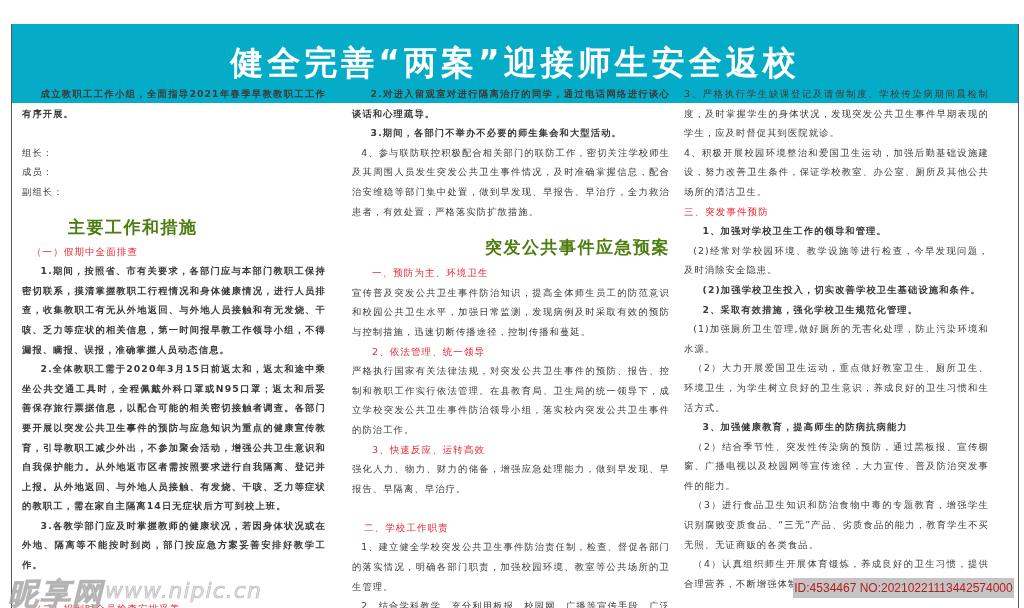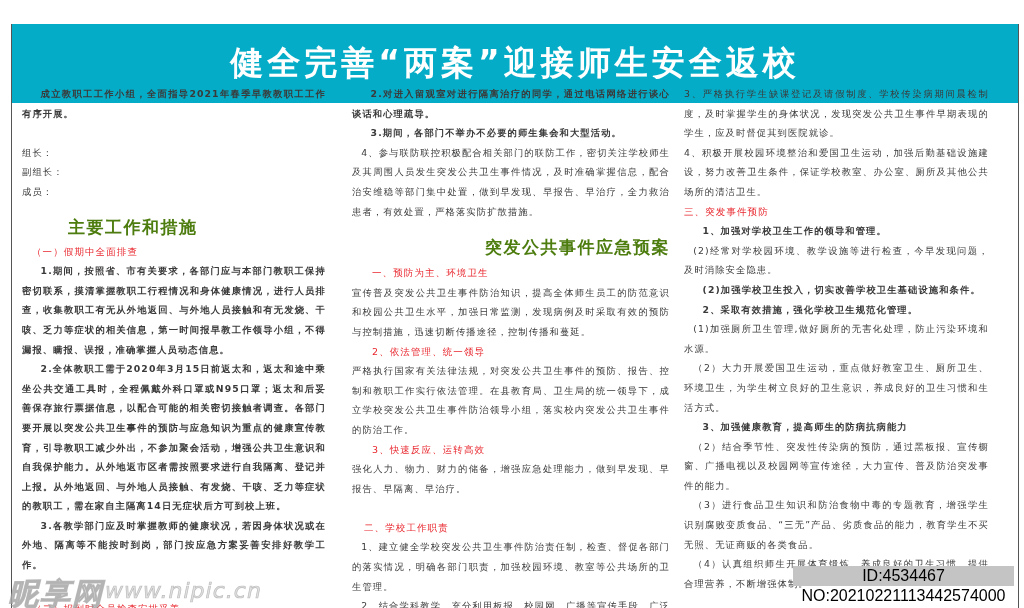--- a/index.html
+++ b/index.html
@@ -14,37 +14,37 @@
   .col3 { left:684px; width:305px; }
   .p { display:block; text-align:justify; }
   .indent { text-indent:2em;font-weight:bold; }
   .indent1 { text-indent:1em; }
   .h-big { font-size:17px; font-weight:bold; color:#4d7c0f; letter-spacing:1.5px; line-height:30px; }
   .h-sub { color:#e8262d; font-size:9.5px; }
   .gap { height:19.6px; }
   .gap-half { height:10px; }
   .watermark-logo { position:absolute; left:8px; top:574px; font-size:30px; font-style:italic; color:rgba(200,200,200,0.6); font-weight:bold; letter-spacing:2px; -webkit-text-stroke:1px rgba(150,150,150,0.6); }
   .watermark-url { position:absolute; left:105px; top:578px; font-size:22px; font-style:italic; color:rgba(200,200,200,0.55); -webkit-text-stroke:0.7px rgba(150,150,150,0.55); letter-spacing:1px; }
-  .id-badge { position:absolute; left:793px; top:566px; width:221px; height:20px; background:#c4c4c4; color:#000000; font-size:16px; line-height:20px; text-align:center; font-family:"Liberation Sans", sans-serif; }
+  .id-badge { position:absolute; left:793px; top:578px; width:221px; height:20px; background:#c4c4c4; color:#b91c1c; font-size:12px; line-height:20px; text-align:center; font-family:"Liberation Sans", sans-serif; }
 </style>
 </head>
 <body>
 
 <div class="page">
   <div class="banner">
     <h1>健全完善“两案”迎接师生安全返校</h1>
   </div>
 </div>
 
 <div class="col col1">
   <span class="p indent">成立教职工工作小组，全面指导2021年春季早教教职工工作有序开展。</span>
   <div class="gap"></div>
   <span class="p">组长：</span>
+  <span class="p">成员：</span>
   <span class="p">副组长：</span>
-  <span class="p">成员：</span>
   <div class="gap-half"></div>
   <div class="h-big" style="padding-left:46px;">主要工作和措施</div>
   <span class="p h-sub" style="padding-left:10px;">（一）假期中全面排查</span>
   <span class="p indent">1.期间，按照省、市有关要求，各部门应与本部门教职工保持密切联系，摸清掌握教职工行程情况和身体健康情况，进行人员排查，收集教职工有无从外地返回、与外地人员接触和有无发烧、干咳、乏力等症状的相关信息，第一时间报早教工作领导小组，不得漏报、瞒报、误报，准确掌握人员动态信息。</span>
   <span class="p indent">2.全体教职工需于2020年3月15日前返太和，返太和途中乘坐公共交通工具时，全程佩戴外科口罩或N95口罩；返太和后妥善保存旅行票据信息，以配合可能的相关密切接触者调查。各部门要开展以突发公共卫生事件的预防与应急知识为重点的健康宣传教育，引导教职工减少外出，不参加聚会活动，增强公共卫生意识和自我保护能力。从外地返市区者需按照要求进行自我隔离、登记并上报。从外地返回、与外地人员接触、有发烧、干咳、乏力等症状的教职工，需在家自主隔离14日无症状后方可到校上班。</span>
   <span class="p indent">3.各教学部门应及时掌握教师的健康状况，若因身体状况或在外地、隔离等不能按时到岗，部门按应急方案妥善安排好教学工作。</span>
   <span class="p h-sub" style="padding-left:10px;margin-top:24px;">（二）报到时全员检查安排妥善</span>
   <span class="p indent">1.安全保卫处对学生晨测，体温异常或呈现有发烧、干咳、乏力等症状的同学安排到留观室进一步观察。</span>
 </div>
 

